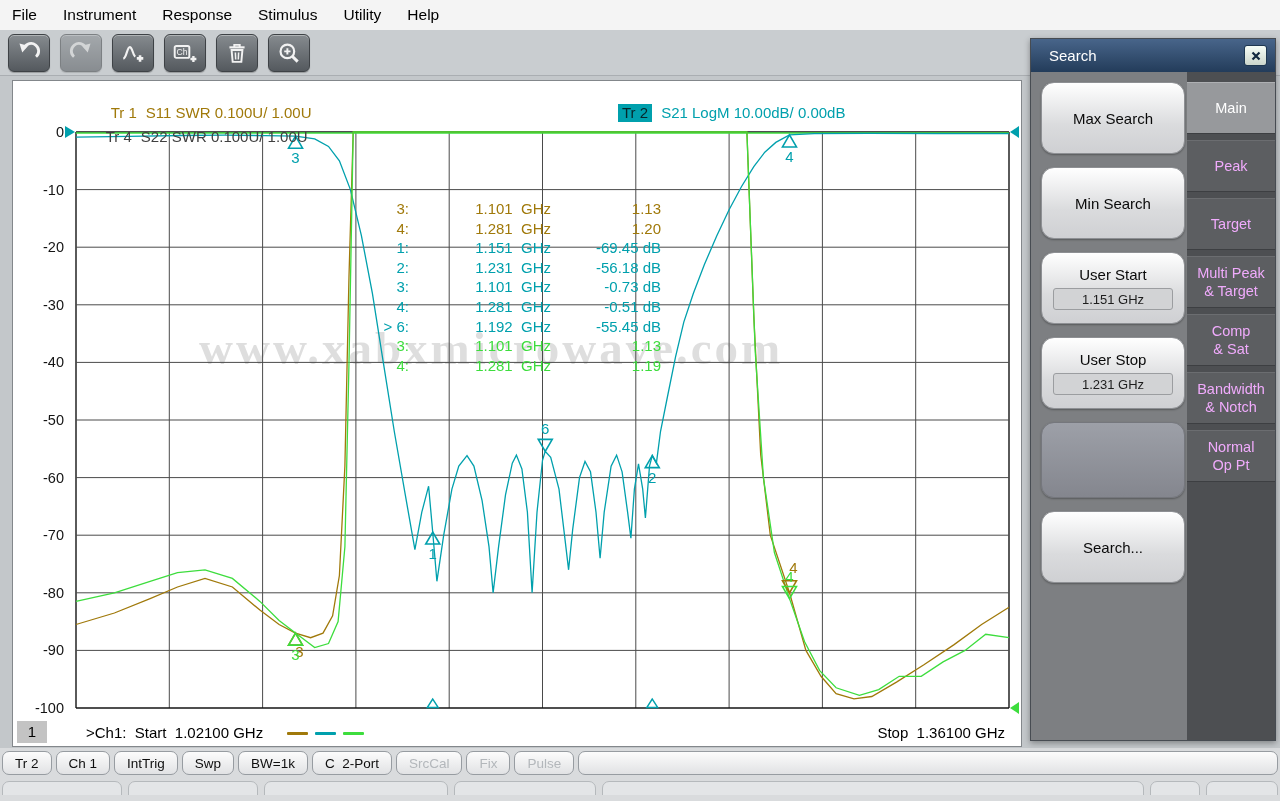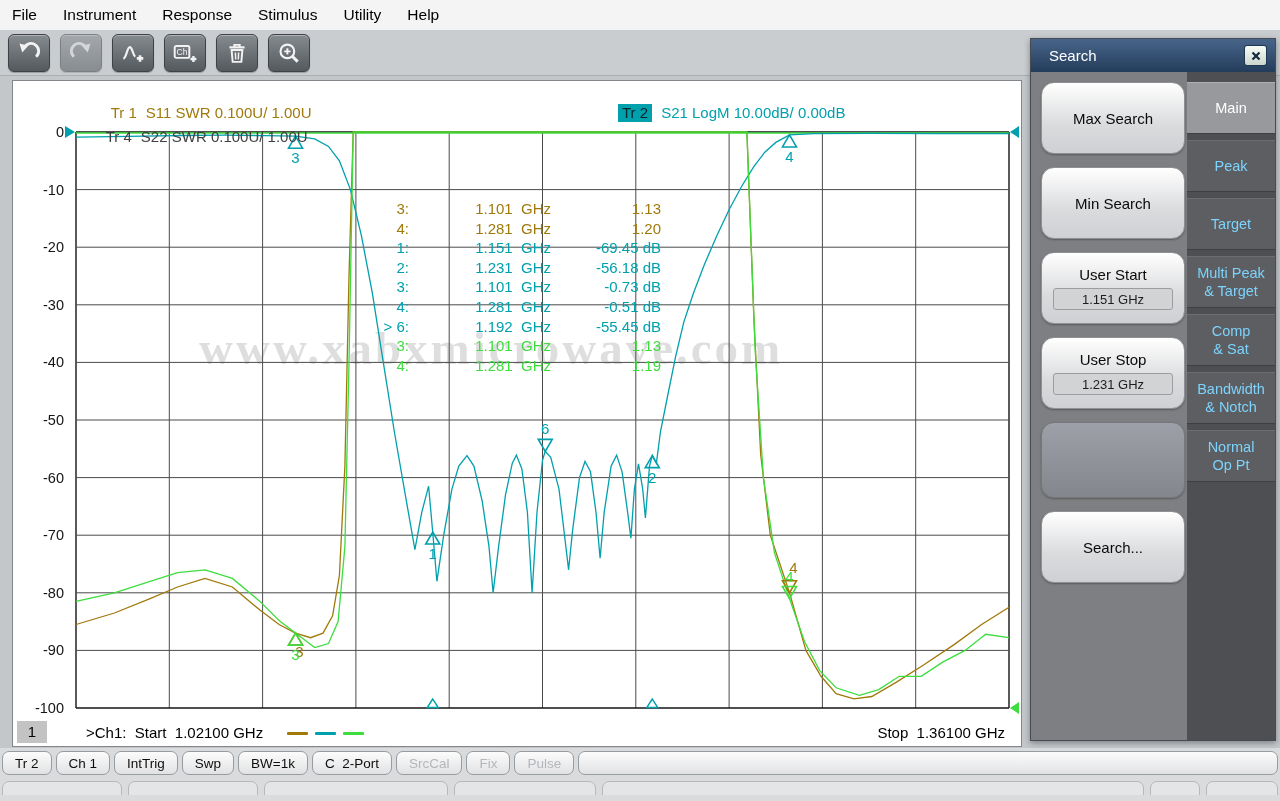--- a/index.html
+++ b/index.html
@@ -62,21 +62,21 @@
         align-items:center;justify-content:center;gap:5px;}
   .pbtn.blank{background:linear-gradient(#9da0a8,#84868e);border-color:#75777d;height:74px;}
   .pbtn-label{font-size:15px;color:#0a0a0a;display:flex;align-items:center;}
   .dd-arrow{width:0;height:0;border-left:5px solid transparent;border-right:5px solid transparent;
             border-top:7px solid #63666a;display:inline-block;margin-left:14px;}
   .pbtn-field{width:118px;height:20px;background:#d2d3d5;border:1px solid #9b9da0;border-radius:3px;
               font-size:13px;color:#1d1d1d;display:flex;align-items:center;justify-content:center;}
   #panel-tabs{flex:1;background:#4d4f52;display:flex;flex-direction:column;padding-top:10px;gap:6px;}
   .ptab{height:50px;flex:none;background:#5c5e61;border-top:1px solid #6b6d70;border-bottom:1px solid #3d3f42;
         display:flex;flex-direction:column;align-items:center;justify-content:center;
-        color:#7dd3fc;font-size:14.5px;line-height:18px;text-align:center;cursor:default;}
+        color:#f0abfc;font-size:14.5px;line-height:18px;text-align:center;cursor:default;}
   .ptab.active{background:#97999c;color:#ffffff;border-top-color:#aeb0b3;}
 
   
   #bottom-bar{position:absolute;left:0;top:748px;width:1280px;height:53px;background:#d9dbdd;}
   #bb-row1{position:absolute;left:2px;top:3px;right:2px;height:26px;display:flex;gap:4px;}
   .seg{height:24px;border:1px solid #979ca1;border-radius:7px;background:linear-gradient(#fcfcfc,#e1e2e4);
        font-size:13.5px;color:#0e0e0e;display:flex;align-items:center;justify-content:center;
        padding:0 12px;white-space:pre;box-sizing:border-box;}
   .seg.disabled{color:#b3b7bb;}
   .seg.grow{flex:1;}

